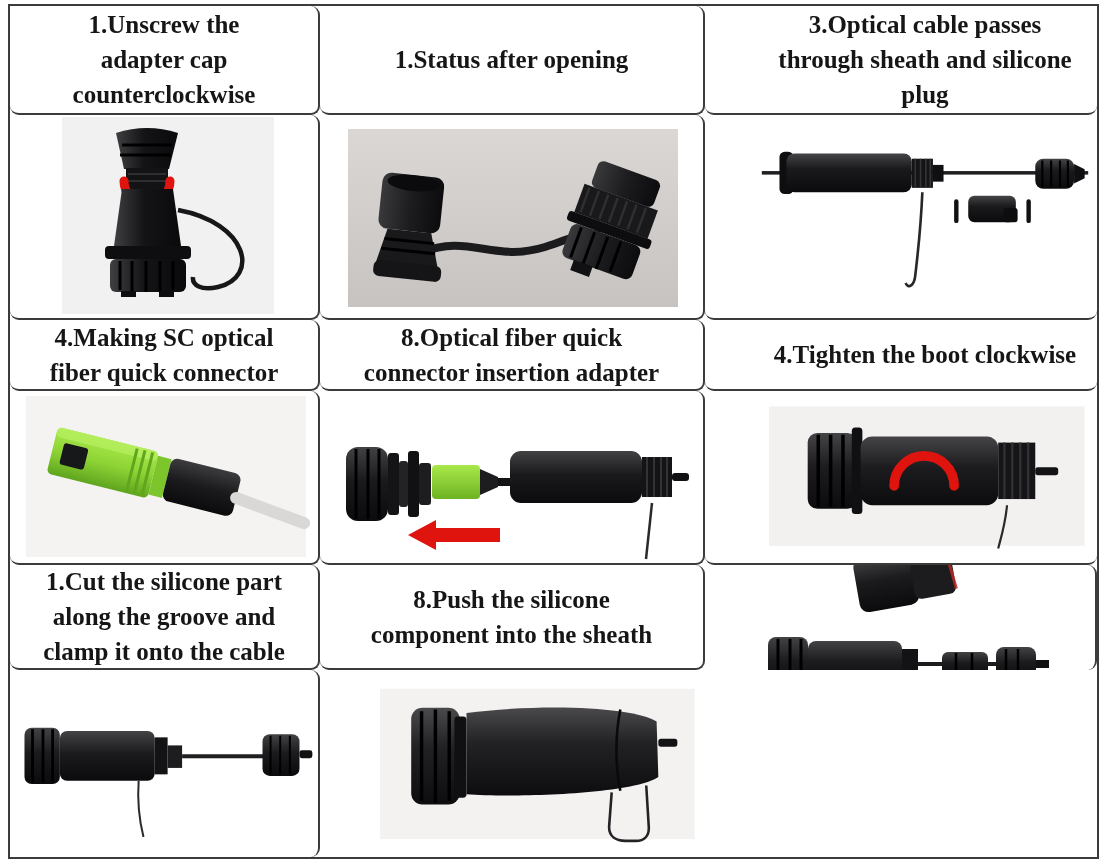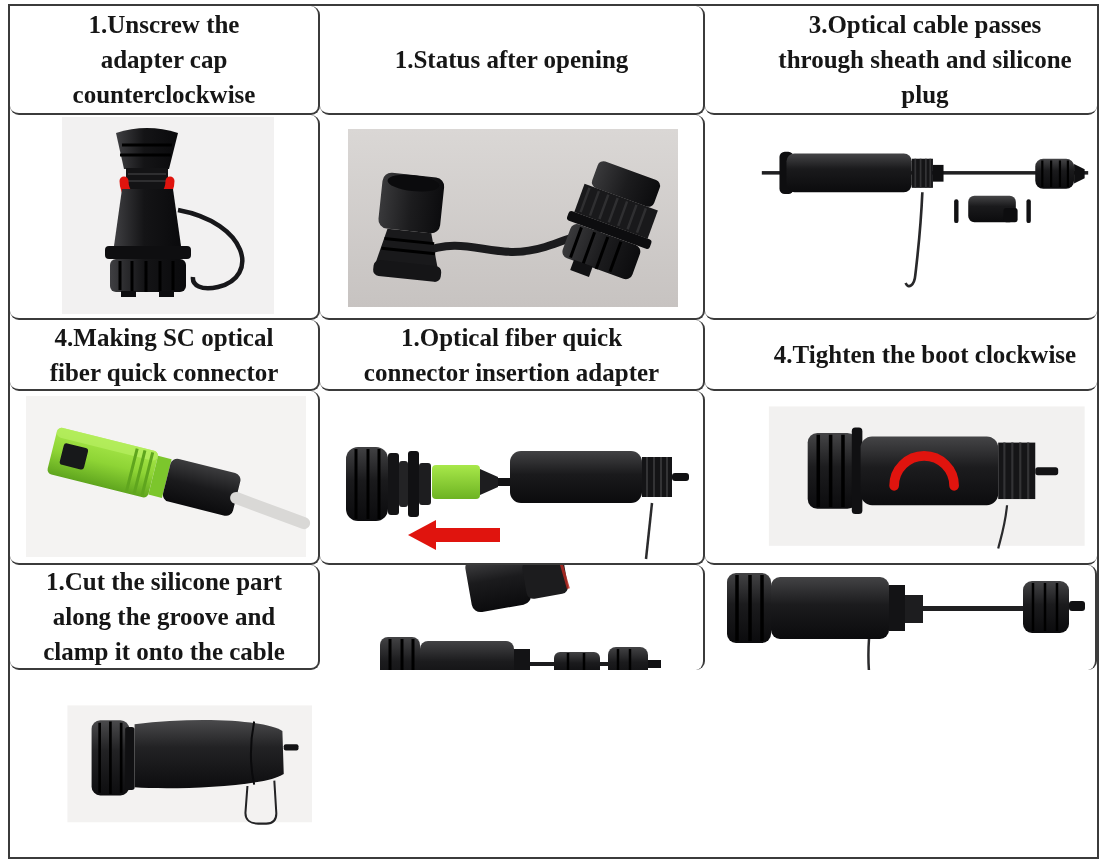--- a/index.html
+++ b/index.html
@@ -146,21 +146,21 @@
       </g>
       <path d="M192 74 C190 120 186 150 184 168 C183 180 176 184 173 177" stroke="#28282a" stroke-width="3" fill="none"></path>
     </svg>
   </div>
 
   <div class="cell head col1">
     <span>4.Making SC optical
 fiber quick connector</span>
   </div>
   <div class="cell head col2">
-    <span>1.Optical fiber quick
+    <span>8.Optical fiber quick
 connector insertion adapter</span>
   </div>
   <div class="cell head col3">
     <span>4.Tighten the boot clockwise</span>
   </div>
 
   <div class="cell img col1">
     <svg width="308" height="172" viewBox="0 0 308 172">
       <defs>
         <linearGradient id="g4green" x1="0" y1="0" x2="0" y2="1">
@@ -253,20 +253,24 @@
       </g>
       <path d="M288 118 C286 140 281 155 278 167" stroke="#2a2a2c" stroke-width="2.5" fill="none"></path>
     </svg>
   </div>
 
   <div class="cell head col1">
     <span>1.Cut the silicone part
 along the groove and
 clamp it onto the cable</span>
   </div>
+  <div class="cell head col2">
+    <span>8.Push the silicone
+component into the sheath</span>
+  </div>
 
   <div class="cell img col1 row6">
     <svg width="308" height="185" viewBox="0 0 308 185">
       <defs>
         <linearGradient id="d7" x1="0" y1="0" x2="0" y2="1">
           <stop offset="0" stop-color="#434345"></stop>
             <stop offset="0.45" stop-color="#1b1b1d"></stop>
             <stop offset="1" stop-color="#0b0b0d"></stop>
         </linearGradient>
       </defs>

